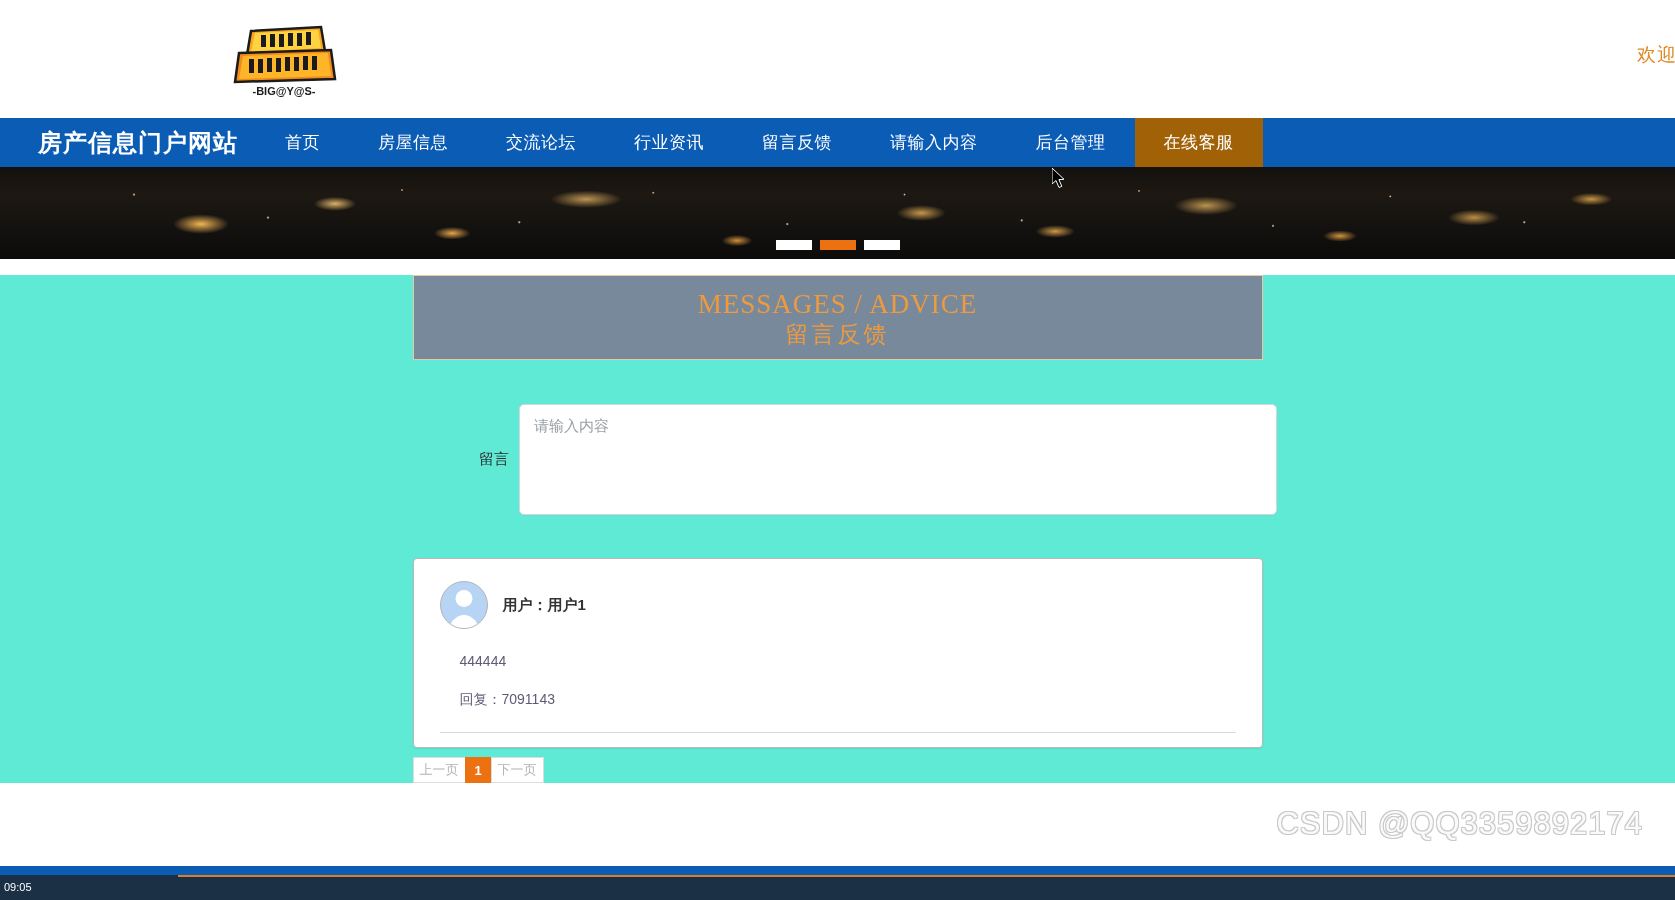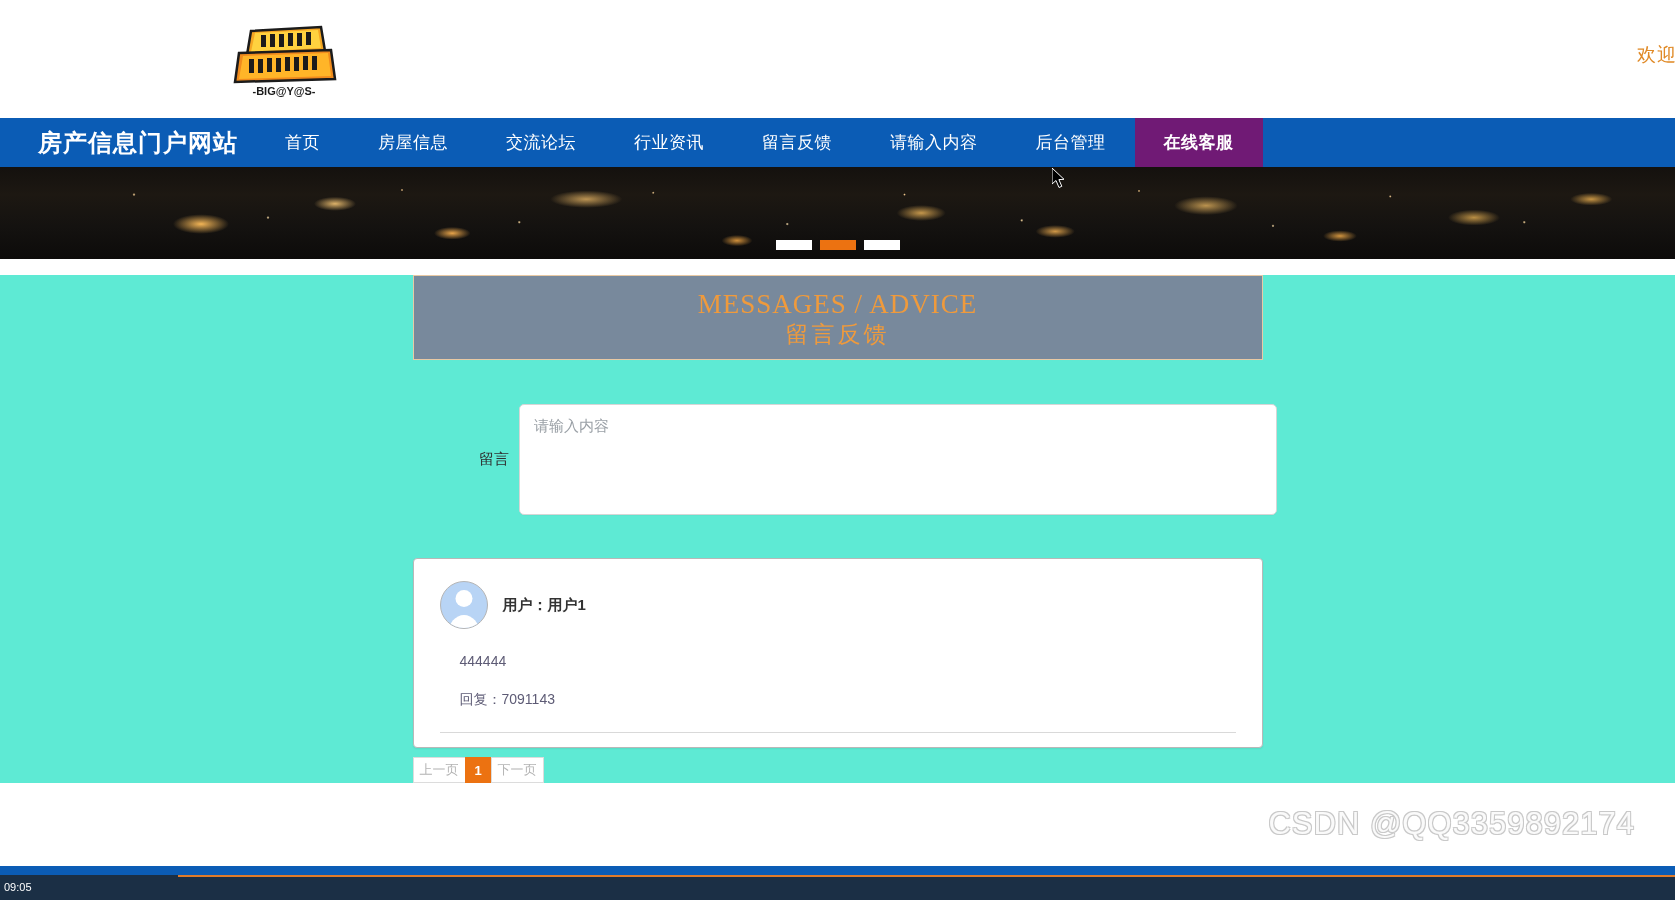--- a/index.html
+++ b/index.html
@@ -77,22 +77,22 @@
     align-items: center;
     justify-content: center;
     color: #ffffff;
     font-size: 17px;
     padding: 0 29px;
     white-space: nowrap;
     cursor: pointer;
     letter-spacing: 0.5px;
   }
   .nav-item.active {
-    background: #701a75;
-    font-weight: bold;
+    background: #a16207;
+    font-weight: normal;
   }
 
   
   .banner {
     position: relative;
     height: 92px;
     overflow: hidden;
     background: #0a0a10;
   }
   .banner-img {
@@ -335,21 +335,21 @@
     position: absolute;
     left: 1052px;
     top: 168px;
     z-index: 50;
     pointer-events: none;
   }
 
   
   .watermark {
     position: absolute;
-    right: 40px;
+    right: 32px;
     bottom: 24px;
     font-size: 31px;
     color: rgba(255,255,255,0.9);
     text-shadow:
       -1px -1px 0 #c9c9c9, 1px -1px 0 #c9c9c9,
       -1px 1px 0 #c9c9c9, 1px 1px 0 #c9c9c9;
     letter-spacing: 1px;
     z-index: 40;
     white-space: nowrap;
     font-family: "Liberation Sans", sans-serif;

